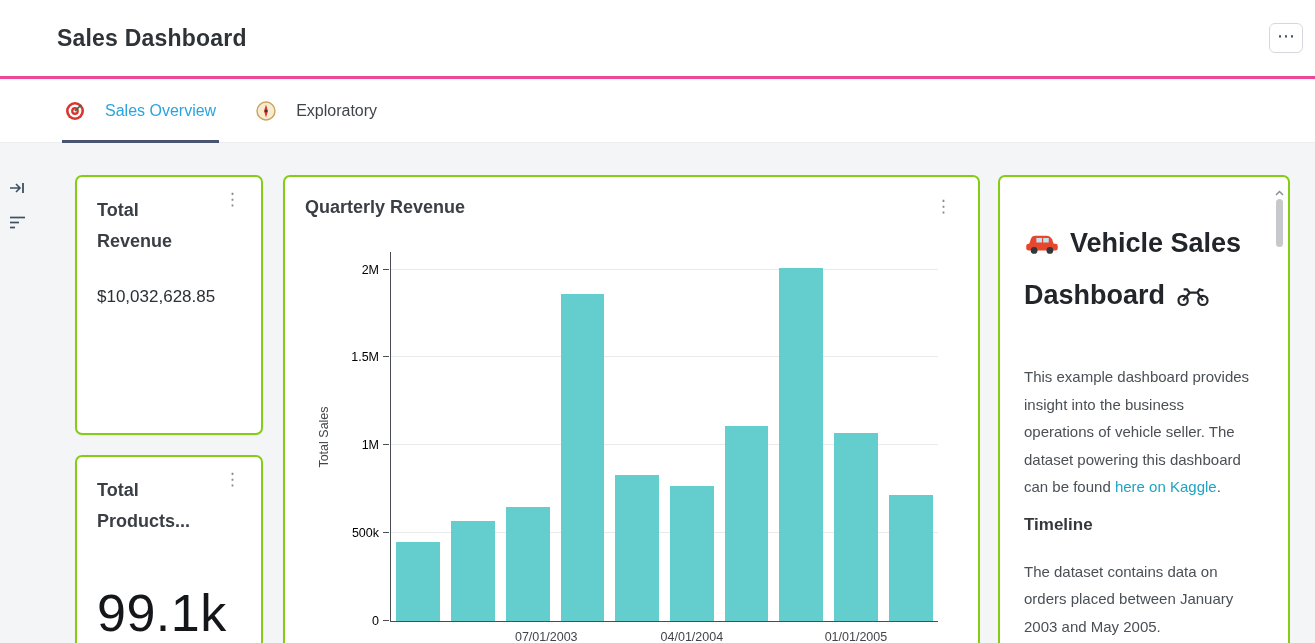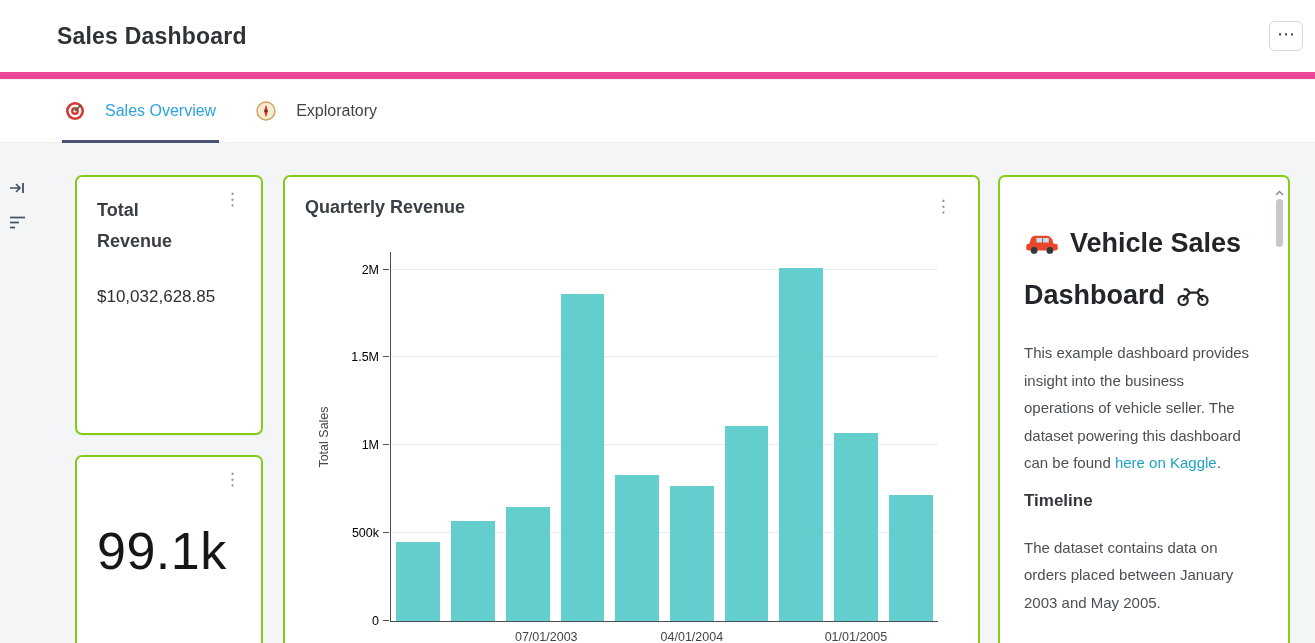--- a/index.html
+++ b/index.html
@@ -7,21 +7,21 @@
   body {
     position:relative; overflow:hidden;
     background:#f4f5f7;
     font-family:"Liberation Sans", sans-serif;
     color:#2f3338;
   }
 
   
   .header {
     position:absolute; left:0; top:0; width:1315px; height:79px;
-    background:#ffffff; border-bottom:7px solid #ec4899;
+    background:#ffffff; border-bottom:3px solid #ec4899;
     display:flex; align-items:center; padding:0 12px 0 57px;
   }
   .page-title { font-size:23px; font-weight:700; color:#2e3338; letter-spacing:.2px; }
   .menu-btn {
     margin-left:auto; width:34px; height:30px;
     border:1px solid #d5d9de; border-radius:6px; background:#fff;
     color:#36475c; font-size:18px; line-height:24px; text-align:center;
     cursor:pointer;
   }
 
@@ -86,21 +86,21 @@
     font-size:12.5px; color:#42464b; white-space:nowrap;
   }
 
   
   .card-info { left:998px; top:175px; width:292px; height:500px; padding:20px 24px; overflow:hidden; }
   .info-title {
     margin-top:22px; width:238px;
     font-size:27px; font-weight:700; color:#22262a; line-height:49px;
   }
   .info-title .emoji { display:inline-block; vertical-align:-3px; }
-  .info-para { margin-top:16px; width:230px; font-size:15px; color:#4b5056; line-height:27.5px; }
+  .info-para { margin-top:40px; width:230px; font-size:15px; color:#4b5056; line-height:27.5px; }
   .info-link { color:#1fa3c3; cursor:pointer; }
   .timeline-h { margin-top:14px; font-size:17px; font-weight:700; color:#33383d; }
   .timeline-p { margin-top:23px; width:230px; font-size:15px; color:#4b5056; line-height:27.5px; }
 
   .scroll-thumb {
     position:absolute; right:5px; top:22px; width:7px; height:48px;
     background:#c6c8cb; border-radius:4px; cursor:pointer;
   }
   .scroll-up { position:absolute; right:4px; top:5px; cursor:pointer; }
 </style>
@@ -153,20 +153,21 @@
   </svg>
 </div>
 
 <div class="card card-revenue">
   <div class="card-title">Total Revenue</div>
   <div class="kebab">⋮</div>
   <div class="kpi-value">$10,032,628.85</div>
 </div>
 
 <div class="card card-products">
+  <div class="card-title">Total Products...</div>
   <div class="kebab">⋮</div>
   <div class="kpi-big-value">99.1k</div>
 </div>
 
 <div class="card card-chart">
   <div class="chart-title">Quarterly Revenue</div>
   <div class="kebab" style="top:20px; right:26px;">⋮</div>
   <div class="ylab">
     <span>Total Sales</span>
   </div>

